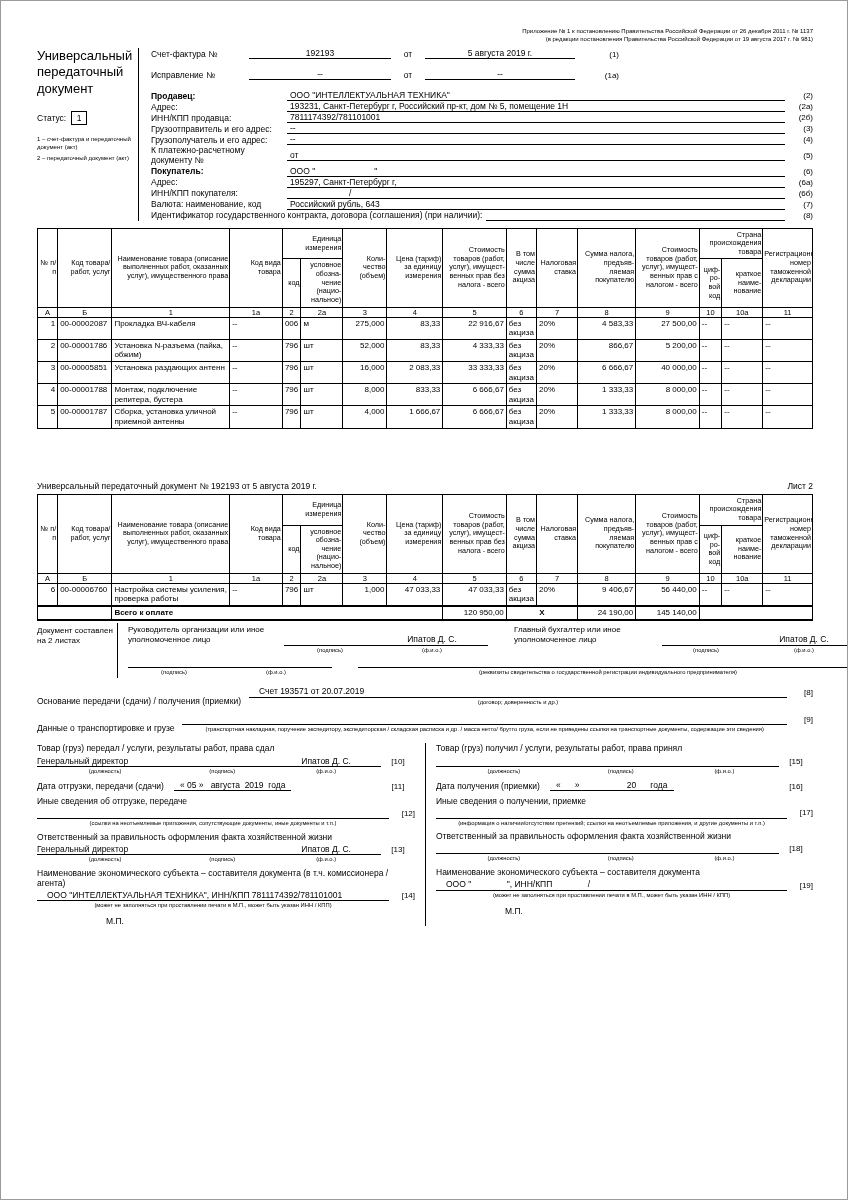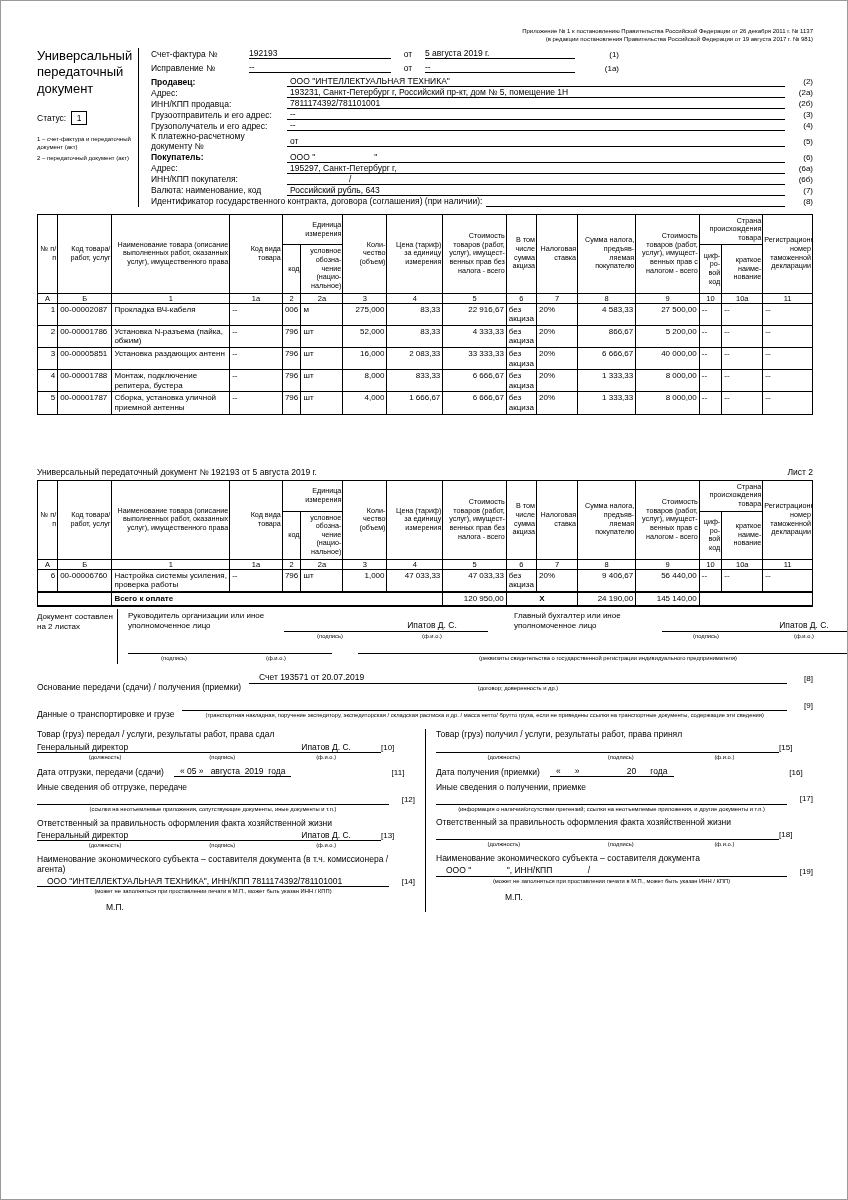--- a/index.html
+++ b/index.html
@@ -9,23 +9,23 @@
   
   .reg-note{font-size:6px;text-align:right;line-height:1.35;margin-bottom:5px}
   .tophdr{display:flex}
   .lblock{width:96px;flex:none;border-right:1px solid #000;padding-right:5px}
   .doc-title{font-weight:normal;font-size:13px;line-height:1.25}
   .status-line{margin-top:14px;font-size:8.5px;display:flex;align-items:center;gap:5px}
   .status-box{border:1px solid #000;width:14px;height:12px;text-align:center;font-size:8.5px;line-height:12px;flex:none}
   .notes{font-size:6px;margin-top:10px;line-height:1.35}
   .note2{margin-top:3px}
   .fields{flex:1;padding-left:12px}
-  .inv-row{display:flex;align-items:flex-end;width:478px;font-size:8.5px;margin-bottom:3px}
+  .inv-row{display:flex;align-items:flex-end;width:478px;font-size:8.5px;margin-bottom:10px}
   .ilbl{width:98px;flex:none}
-  .iseg{border-bottom:1px solid #000;white-space:pre;min-height:10px}
+  .iseg{border-bottom:1px solid #000;text-align:center;white-space:pre;min-height:10px}
   .w140{width:142px}.w150{width:150px}
   .iot{width:34px;text-align:center}
   .iref{width:38px;text-align:right;padding-left:6px;font-size:8px}
   .prow{display:flex;align-items:center;font-size:8.5px;margin-bottom:0}
   .plbl{width:132px;flex:none;padding-right:4px;line-height:1.2}
   .plbl.wide{width:auto;white-space:nowrap}
   .pval{flex:1;border-bottom:1px solid #000;padding:0 3px;white-space:pre;min-height:10px}
   .pval.ind{padding-left:62px}
   .pref{width:28px;text-align:right;flex:none;font-size:8px}
   .bold{font-weight:bold}
@@ -60,21 +60,21 @@
   .bgrp{flex:1;display:flex;flex-direction:column}
   .bref{flex:none;width:26px;text-align:right;padding-bottom:9px;font-size:8px}
   
   .cols{display:flex;margin-top:10px}
   .colL{width:50%;box-sizing:border-box;padding-right:10px}
   .colR{width:50%;box-sizing:border-box;border-left:1px solid #000;padding-left:10px}
   .ctitle{font-size:8.5px;margin-bottom:3px}
   .trio{display:flex;align-items:flex-end;margin-bottom:2px}
   .tg1{width:36%}.tg2{width:26%}.tg3{width:29%}
   .tg1 .sline{text-align:left}
-  .tref{width:9%;text-align:left;padding-bottom:9px;font-size:8px}
+  .tref{width:9%;text-align:center;padding-bottom:9px;font-size:8px}
   .drow{display:flex;align-items:flex-end;font-size:8.5px;margin:5px 0 3px}
   .dlbl{padding-right:10px}
   .dval{border-bottom:1px solid #000;white-space:pre;padding:0 6px;min-height:10px}
   .dfill{flex:1}
   .dref{width:9%;text-align:center;font-size:8px;flex:none}
   .plabel{font-size:8.5px;margin:5px 0 2px}
   .lrow{display:flex;align-items:flex-end;margin-bottom:2px}
   .mp{font-size:8.5px;margin:7px 0 0 69px}
 </style>
 </head>

